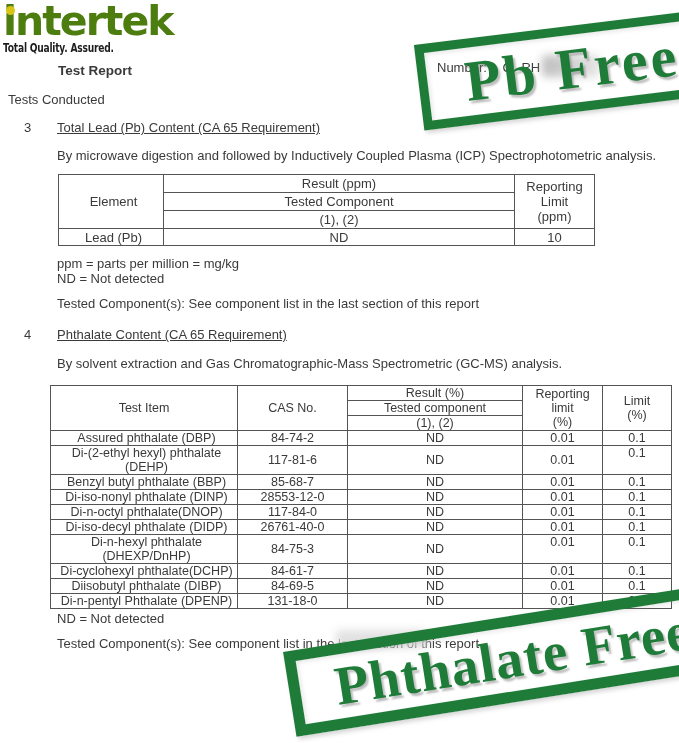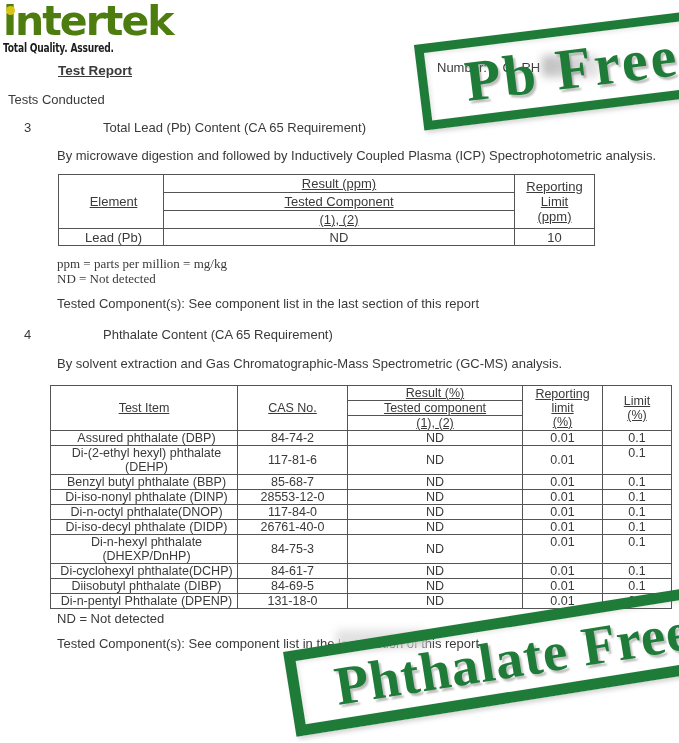--- a/index.html
+++ b/index.html
@@ -19,23 +19,23 @@
   .logo-dot {
     position:absolute; left:3px; top:5px; width:9px; height:9px;
     border-radius:50%;
   }
   .tagline {
     font-family:"DejaVu Sans",sans-serif; font-weight:bold;
     font-size:12px; letter-spacing:-0.3px; color:#1d1d1d;
     transform:scaleX(0.76); transform-origin:left top; white-space:nowrap;
   }
 
-  .u { text-decoration:underline; }
+  .u { }
   .bold { font-weight:bold; }
-  .heading { white-space:nowrap;margin-left:46px; }
+  .heading { text-decoration:underline; white-space:nowrap; }
 
   
   table { border-collapse:collapse; table-layout:fixed; color:#3a3a3a; }
   td { border:1px solid #545454; text-align:center; vertical-align:middle;
        padding:0 2px; overflow:hidden; }
   td.left { text-align:center; padding-left:7px; }
   td.vtop { vertical-align:top; }
   .t1 { font-size:13px; line-height:15px; }
   .t1 td { height:16px; }
   .t2 { font-size:12.5px; line-height:14px; }
@@ -115,21 +115,21 @@
       <td style="height:17px;"><span class="u">(1), (2)</span></td>
     </tr>
     <tr>
       <td class="left">Lead (Pb)</td>
       <td>ND</td>
       <td>10</td>
     </tr>
   </tbody>
     </table>
 
-  <div class="abs" style="left:57px; top:257px;font-family:Liberation Serif, serif;">
+  <div class="abs" style="left:57px; top:257px;">
     <div class="note-line">ppm = parts per million = mg/kg</div>
     <div class="note-line">ND = Not detected</div>
   </div>
   <div class="abs note-line" style="left:57px; top:297px;">Tested Component(s): See component list in the last section of this report</div>
 
   <div class="abs" style="left:24px; top:328px;">4</div>
   <div class="abs heading" style="left:57px; top:328px;">Phthalate Content (CA 65 Requirement)</div>
   <div class="abs note-line" style="left:57px; top:357px;">By solvent extraction and Gas Chromatographic-Mass Spectrometric (GC-MS) analysis.</div>
 
   <table class="abs t2" style="left:50px; top:385px; width:621px;">

